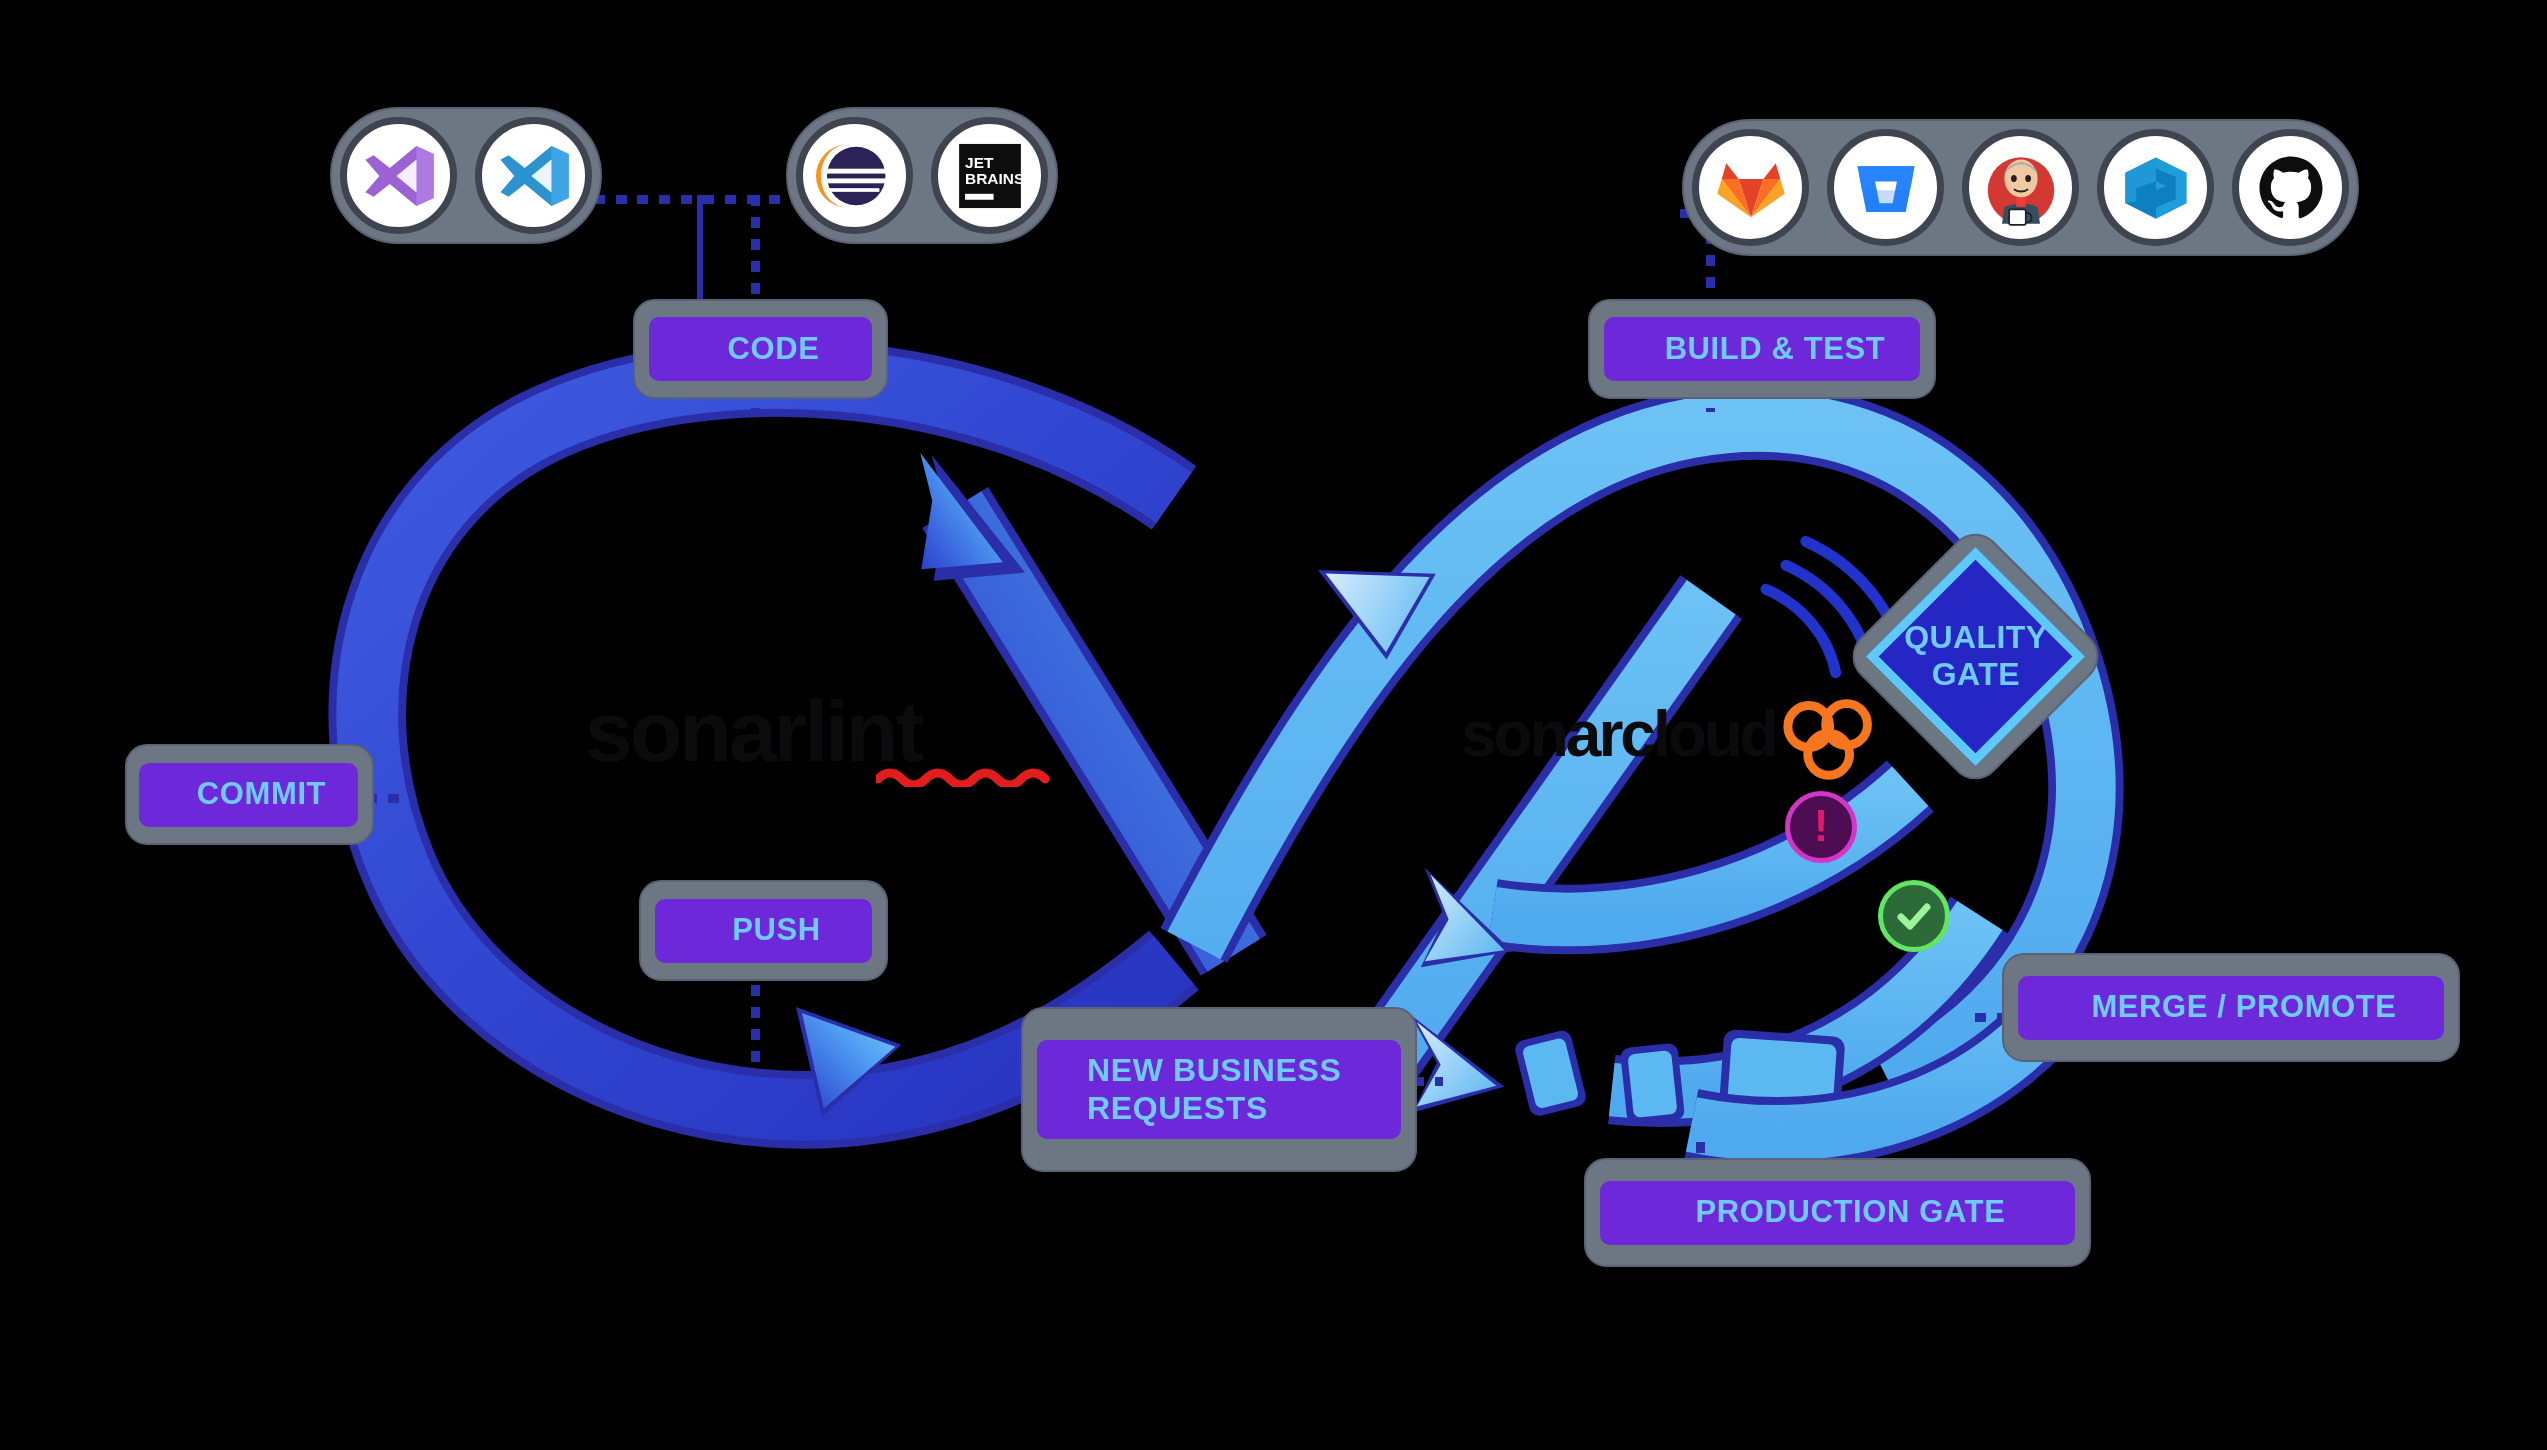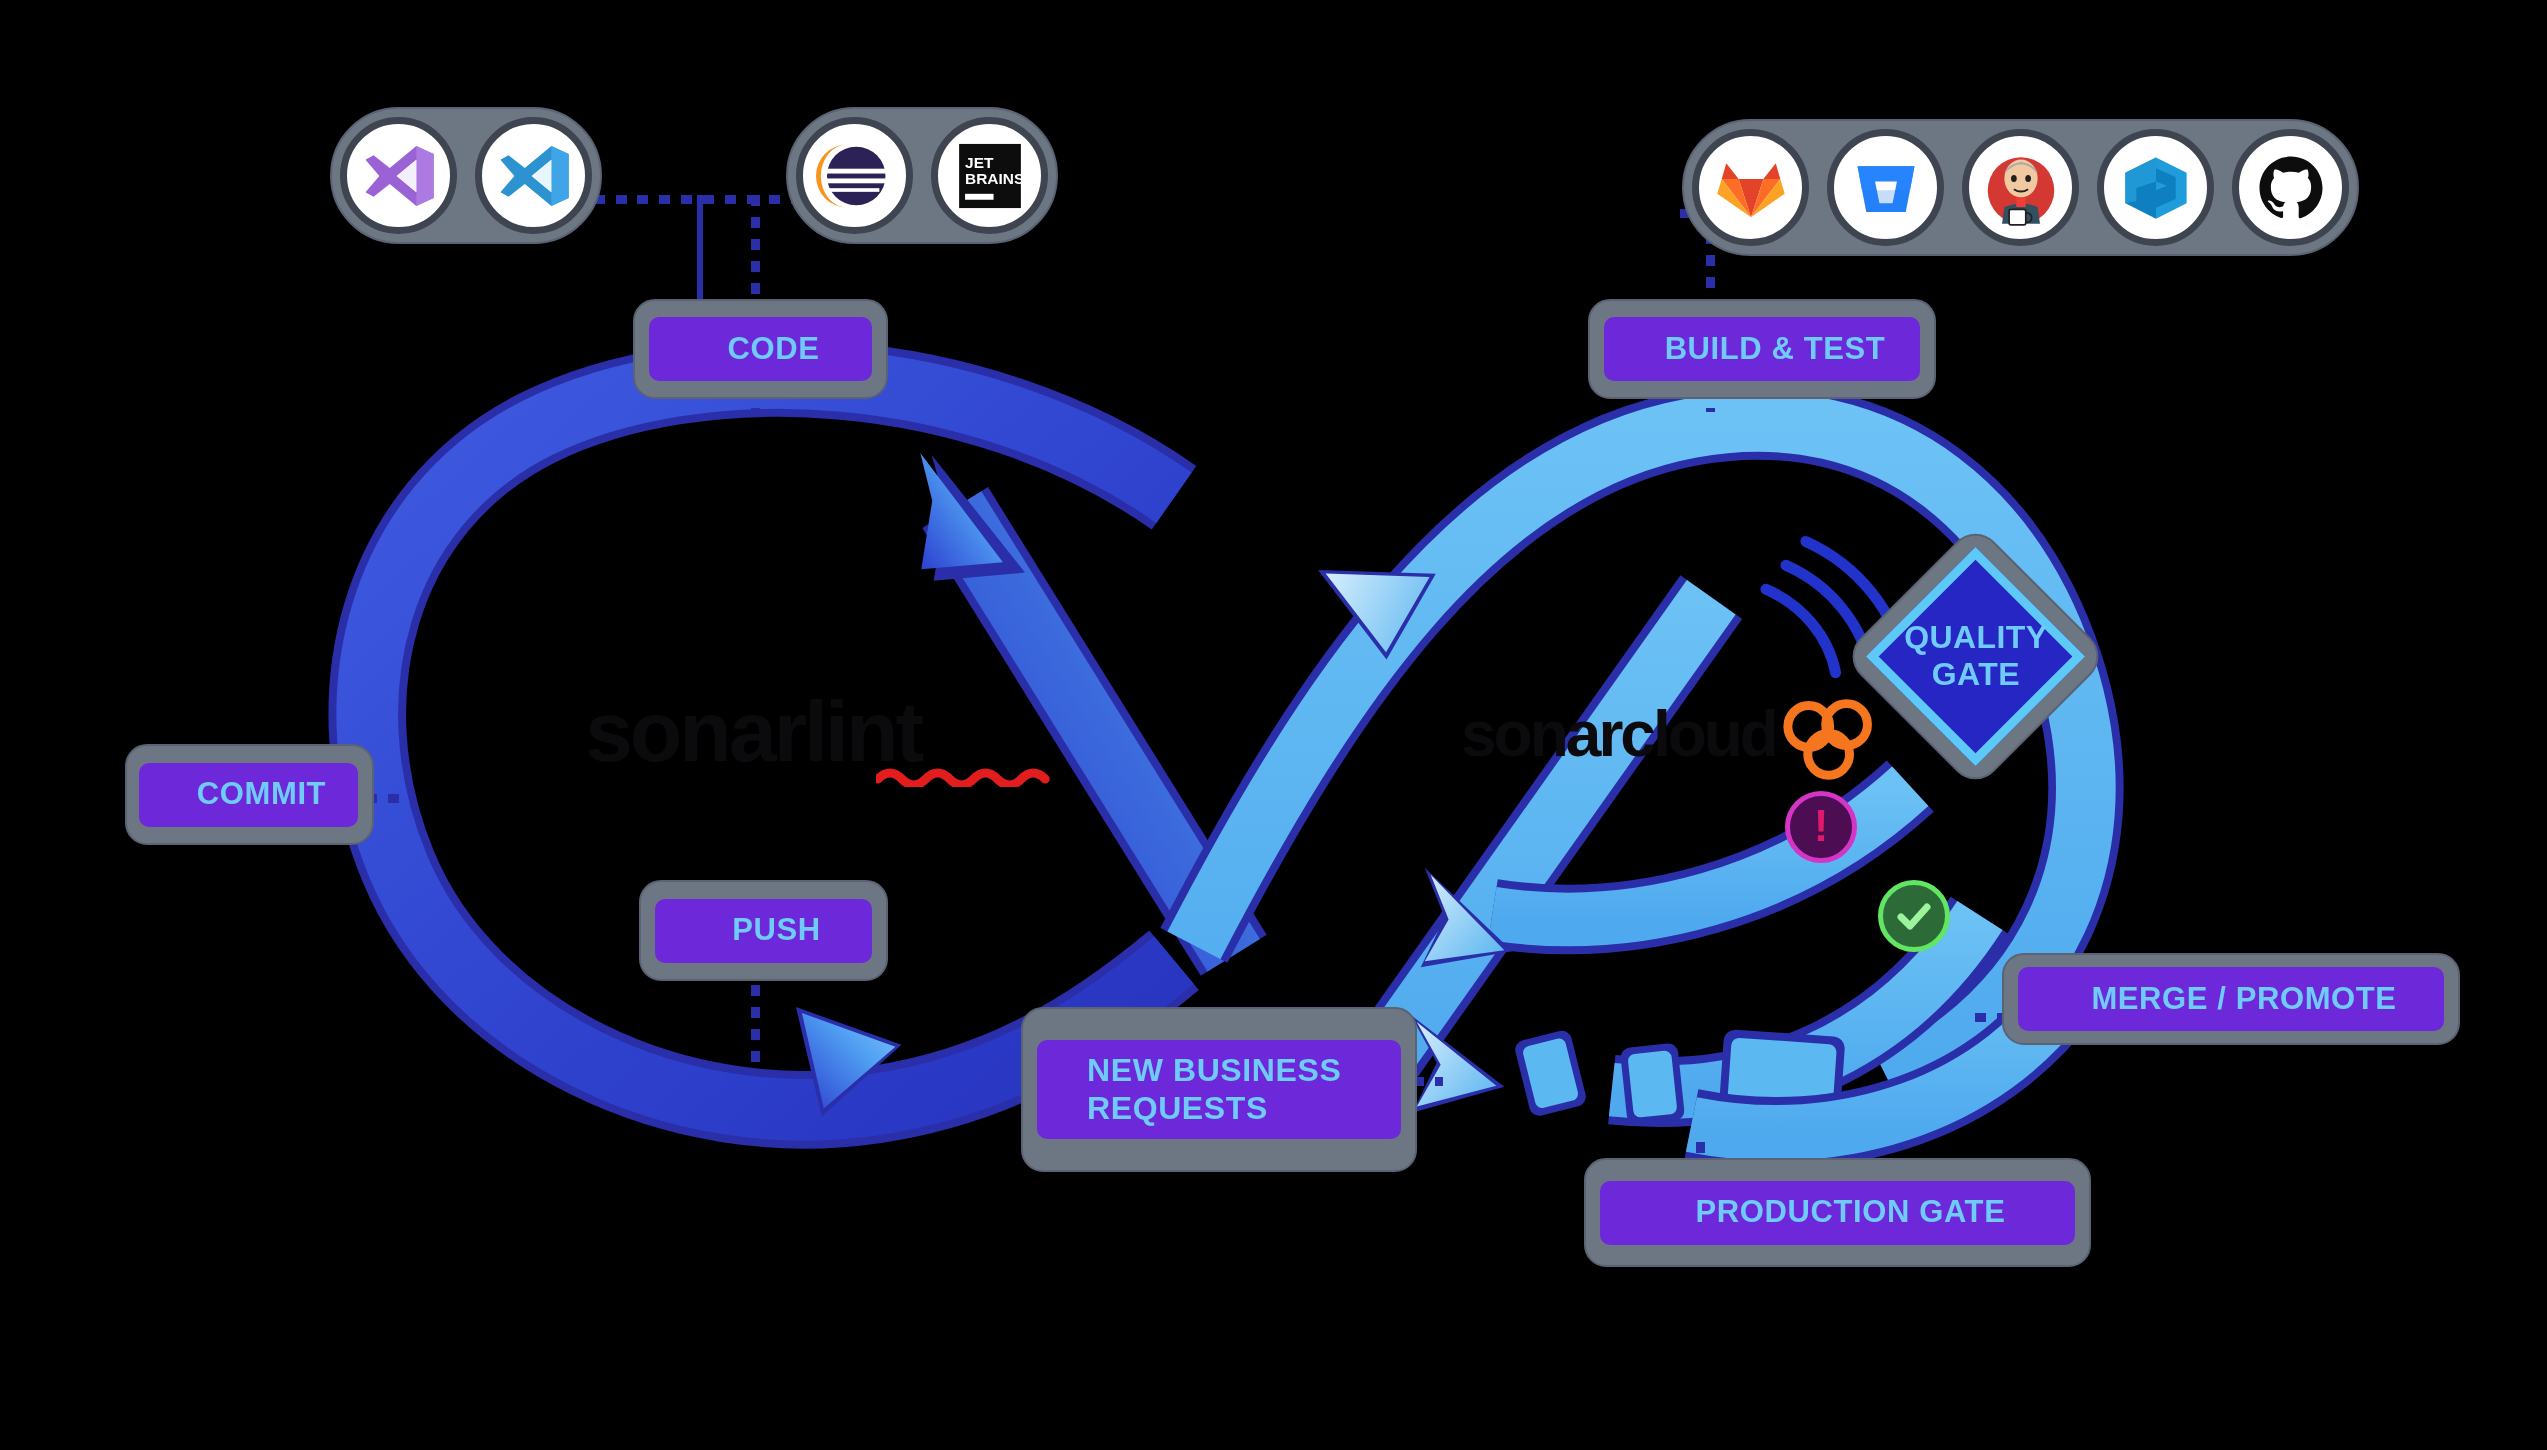--- a/index.html
+++ b/index.html
@@ -474,21 +474,21 @@
   </div>
 
   <div class="chip two-line" style="left:1007px; top:1007px; width:396px; height:165px;margin-left:14px;">
     <div class="chip-inner">
       <div class="chip-bar"></div>
       <div class="chip-text">NEW BUSINESS
 REQUESTS</div>
     </div>
   </div>
 
-  <div class="chip" style="left:2002px; top:953px; width:458px; height:92px;">
+  <div class="chip" style="left:2002px; top:953px; width:458px; height:109px;">
     <div class="chip-inner">
       <div class="chip-bar"></div>
       <div class="chip-text">MERGE / PROMOTE</div>
     </div>
   </div>
 
   <div class="chip" style="left:1584px; top:1158px; width:507px; height:109px;">
     <div class="chip-inner">
       <div class="chip-bar"></div>
       <div class="chip-text">PRODUCTION GATE</div>

